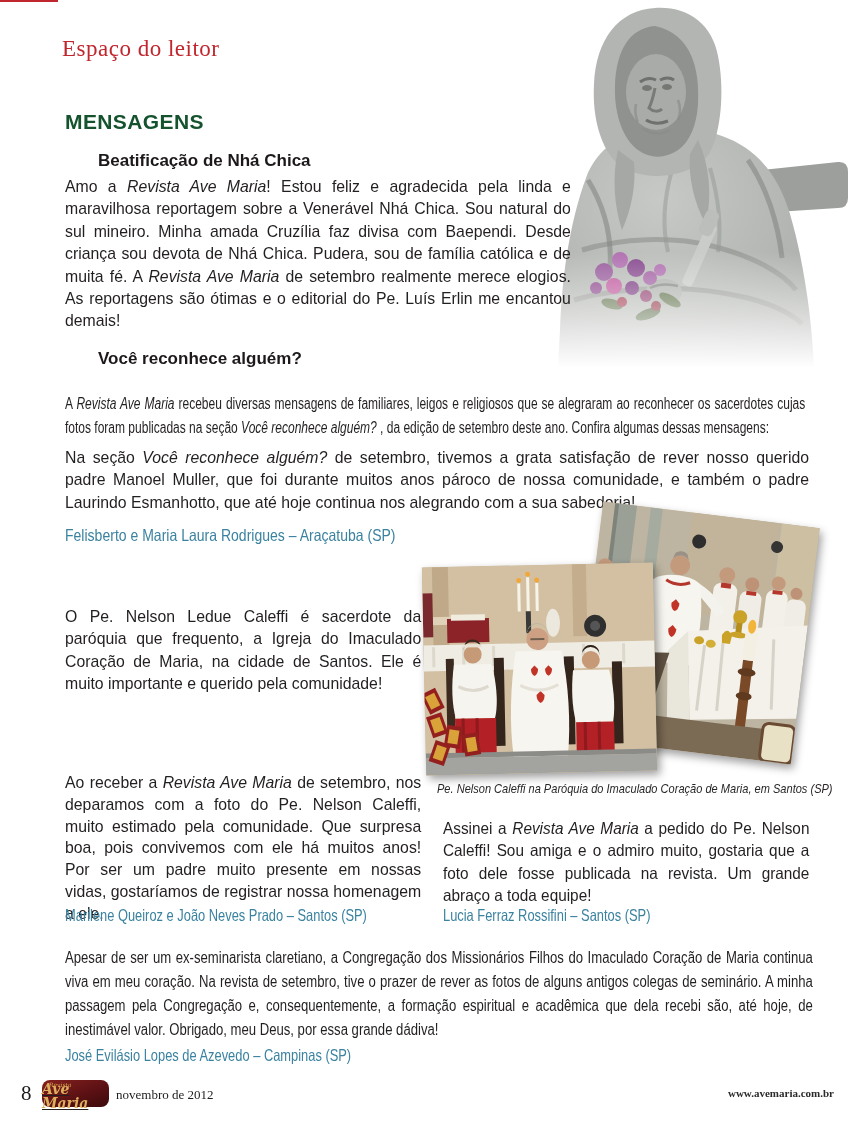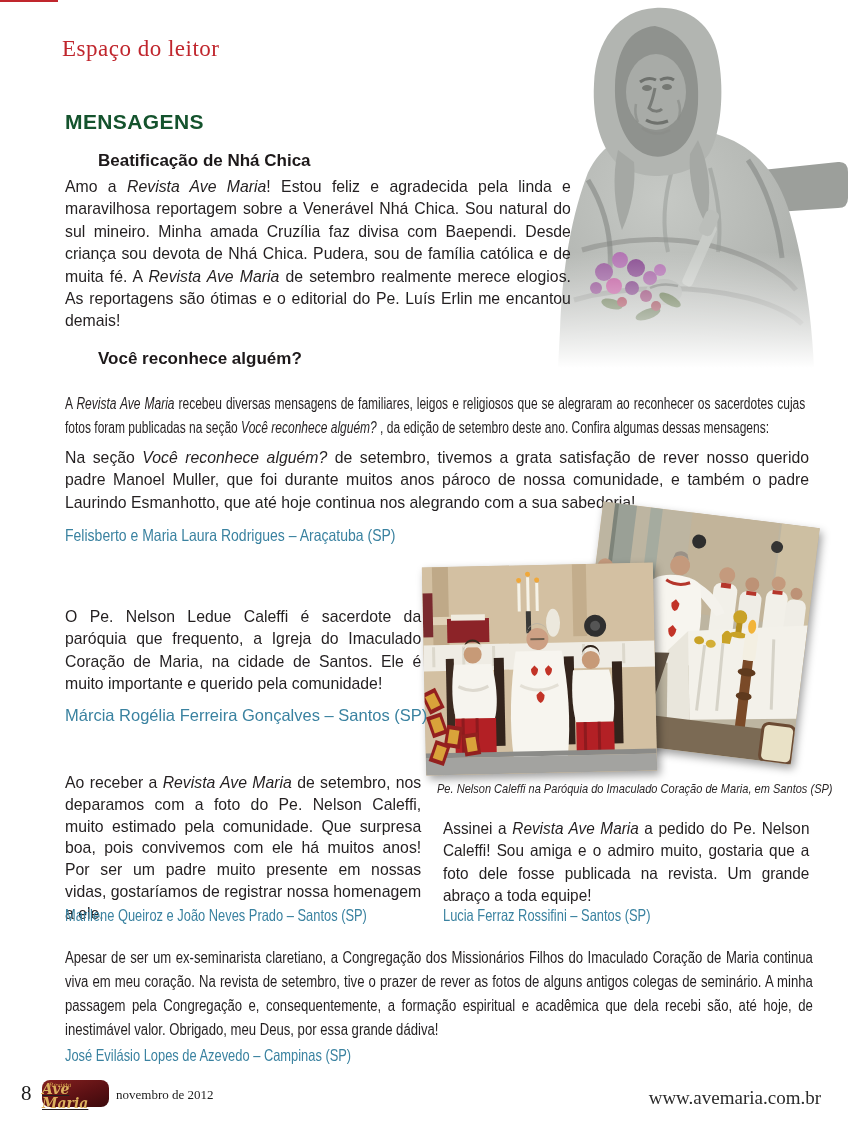--- a/index.html
+++ b/index.html
@@ -282,32 +282,31 @@
             <rect x="0" y="123" width="16" height="22" fill="#93201f"></rect>
             <rect x="3" y="127" width="10" height="14" fill="#d9a33a"></rect>
           </g>
       </g>
     </svg>
   </div>
 
   <div class="abs caption" style="left:437px;top:781px;width:420px;">Pe. Nelson Caleffi na Paróquia do Imaculado Coração de Maria, em Santos (SP)</div>
 
   <div class="abs body-text" style="left:65px;top:606px;width:383px;"><span>O Pe. Nelson Ledue Caleffi é sacerdote da paróquia que frequento, a Igreja do Imaculado Coração de Maria, na cidade de Santos. Ele é muito importante e querido pela comunidade!</span></div>
-  <div class="abs sig" style="left:65px;top:706px;">Márcia Rogélia Ferreira Gonçalves – Santos (SP)</div>
 
   <div class="abs body-text" style="left:65px;top:772px;width:383px;line-height:21.8px;"><span>Ao receber a </span><i>Revista Ave Maria</i><span> de setembro, nos deparamos com a foto do Pe. Nelson Caleffi, muito estimado pela comunidade. Que surpresa boa, pois convivemos com ele há muitos anos! Por ser um padre muito presente em nossas vidas, gostaríamos de registrar nossa homenagem a ele.</span></div>
   <div class="abs sig sig-cond" style="left:65px;top:906px;">Marilene Queiroz e João Neves Prado – Santos (SP)</div>
 
   <div class="abs body-text" style="left:443px;top:817px;width:394px;font-size:16.5px;"><span>Assinei a </span><i>Revista Ave Maria</i><span> a pedido do Pe. Nelson Caleffi! Sou amiga e o admiro muito, gostaria que a foto dele fosse publicada na revista. Um grande abraço a toda equipe!</span></div>
   <div class="abs sig sig-cond" style="left:443px;top:906px;">Lucia Ferraz Rossifini – Santos (SP)</div>
 
   <div class="abs cond-par bottom-par" style="left:65px;top:946px;"><span>Apesar de ser um ex-seminarista claretiano, a Congregação dos Missionários Filhos do Imaculado Coração de Maria continua viva em meu coração. Na revista de setembro, tive o prazer de rever as fotos de alguns antigos colegas de seminário. A minha passagem pela Congregação e, consequentemente, a formação espiritual e acadêmica que dela recebi são, até hoje, de inestimável valor. Obrigado, meu Deus, por essa grande dádiva!</span></div>
   <div class="abs sig sig-cond" style="left:65px;top:1046px;">José Evilásio Lopes de Azevedo – Campinas (SP)</div>
 
   <div class="abs footer-serif" style="left:21px;top:1081px;font-size:21px;">8</div>
   <div class="abs logo-badge" style="left:42px;top:1080px;width:67px;height:27px;">
     <span class="logo-top">Revista</span>
     <span class="logo-script">Ave Maria</span>
   </div>
   <div class="abs footer-serif" style="left:116px;top:1087px;font-size:13px;">novembro de 2012</div>
-  <div class="abs footer-serif" style="right:29px;top:1087px;font-size:19px;color:#2b2b2b;">www.avemaria.com.br</div>
+  <div class="abs footer-serif" style="right:16px;top:1087px;font-size:11px;color:#2b2b2b;font-weight:bold;">www.avemaria.com.br</div>
 
 </div>
 
 </body></html>

